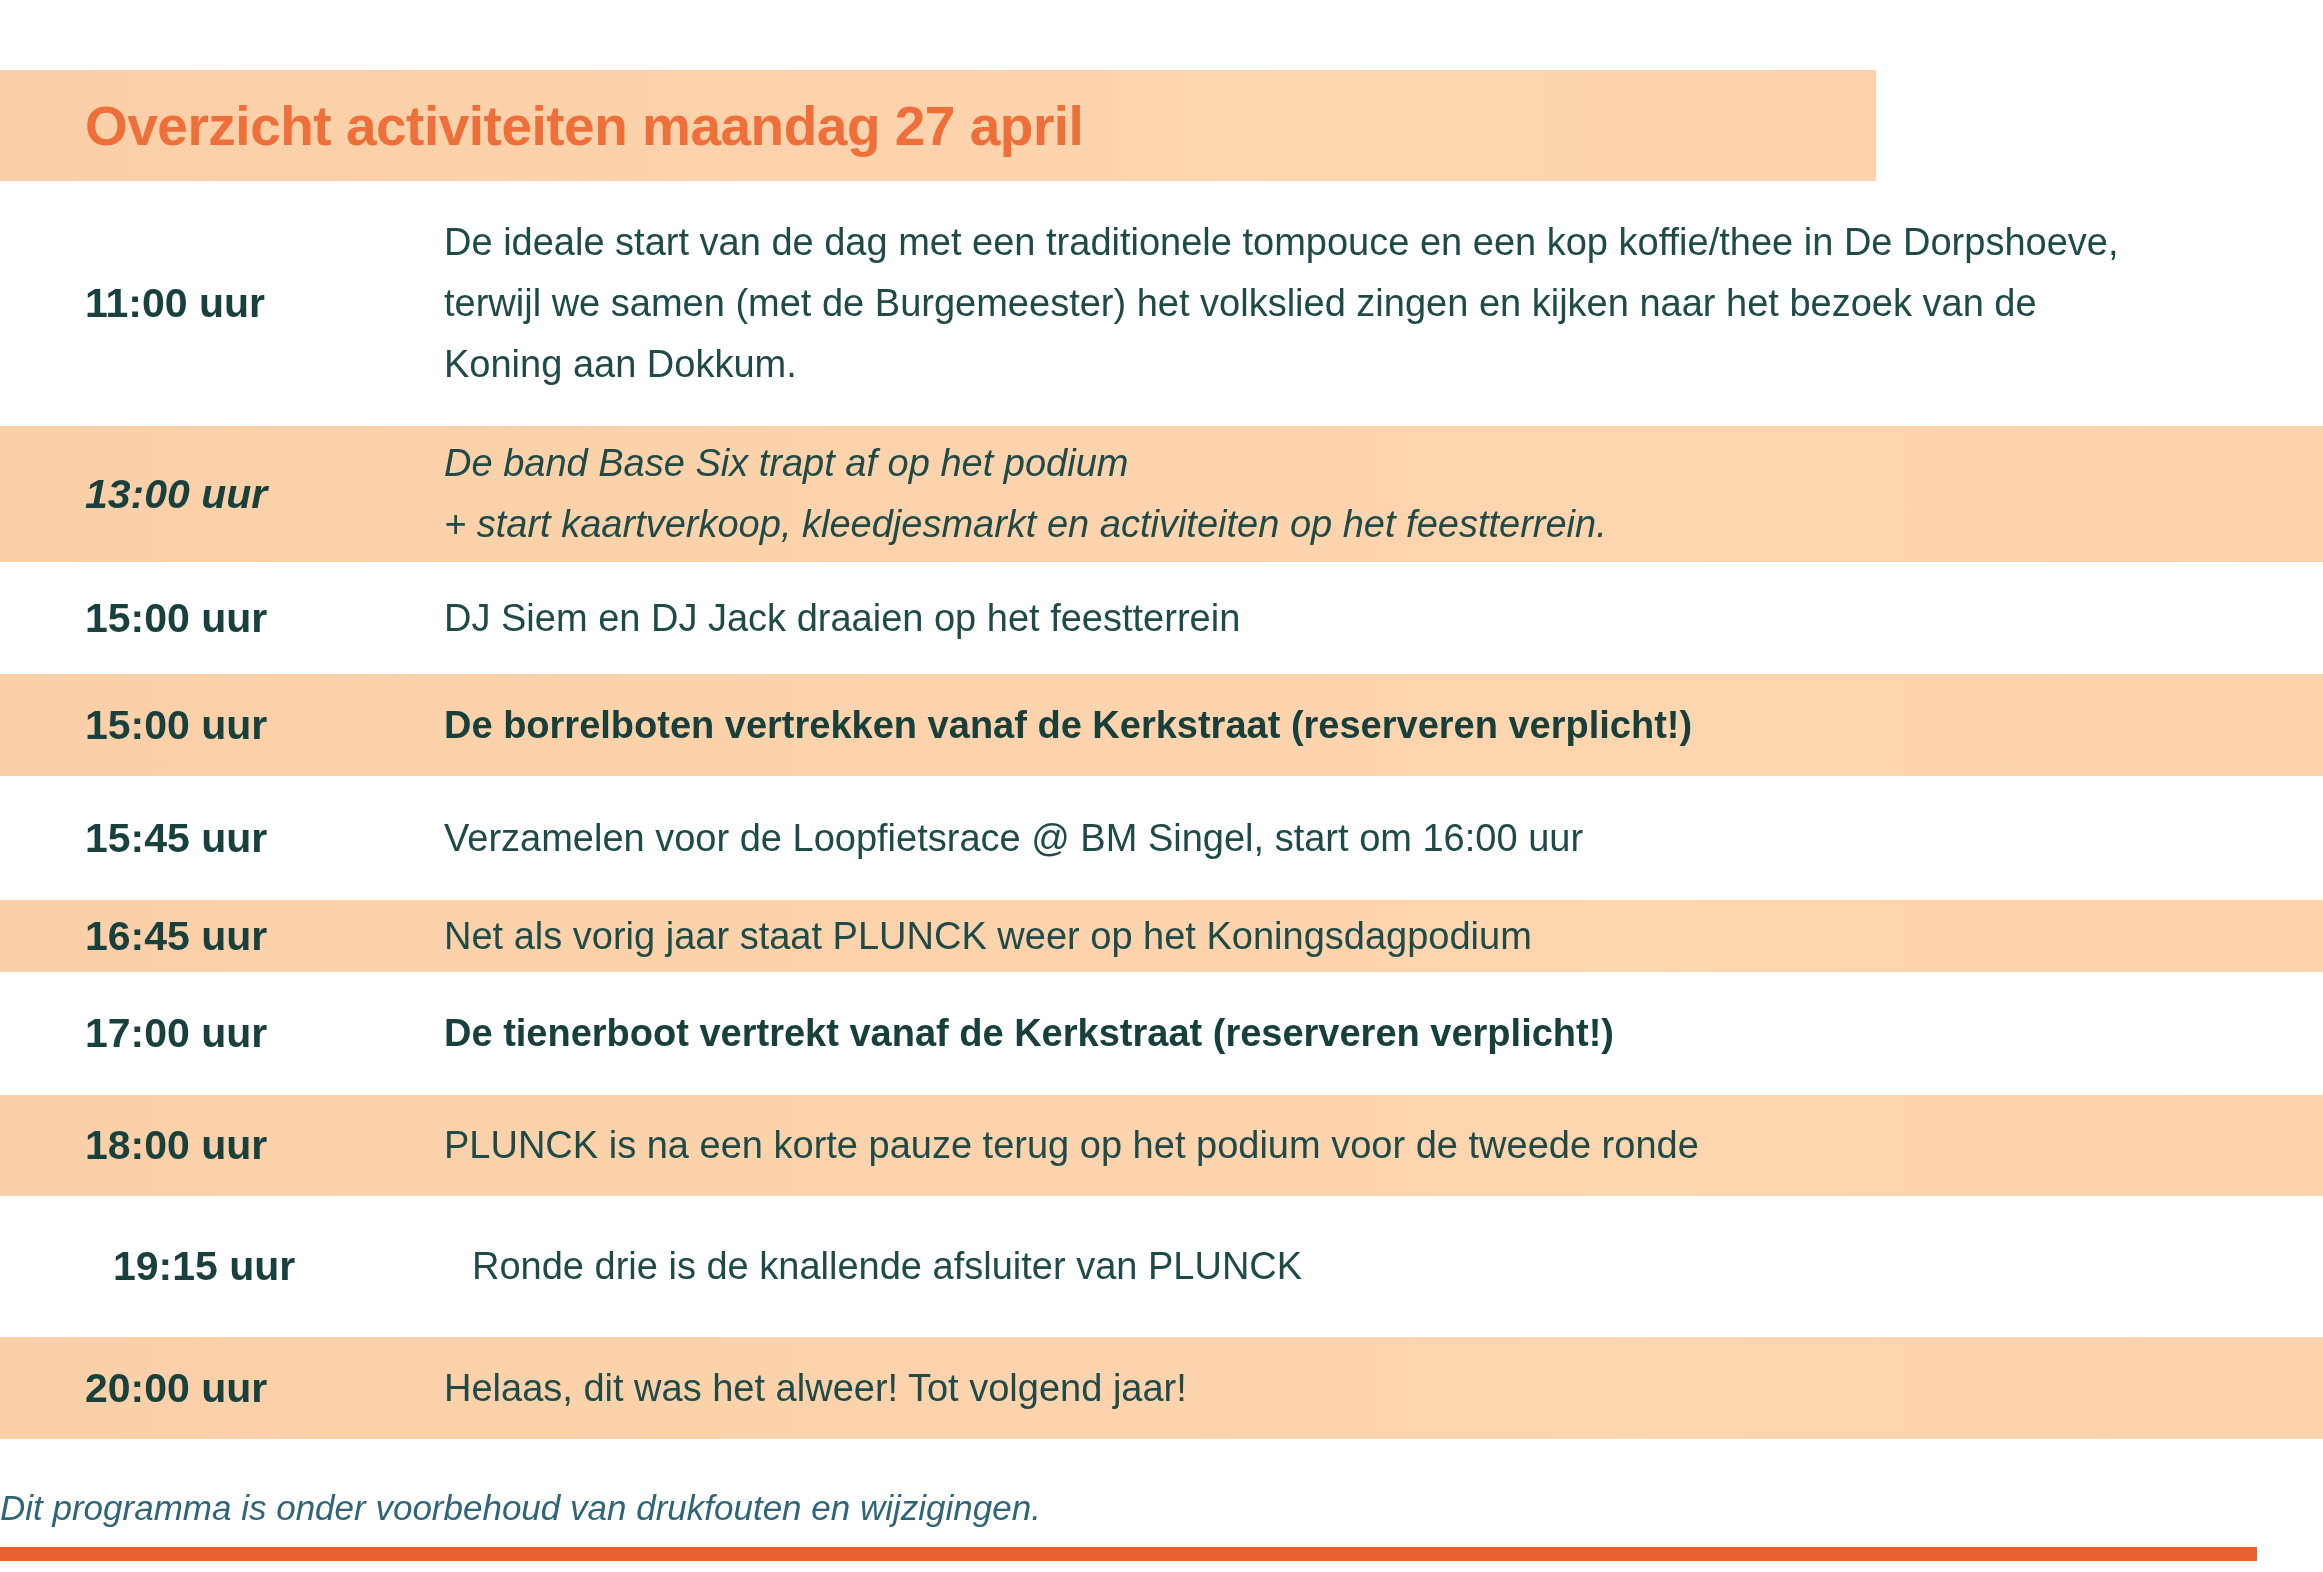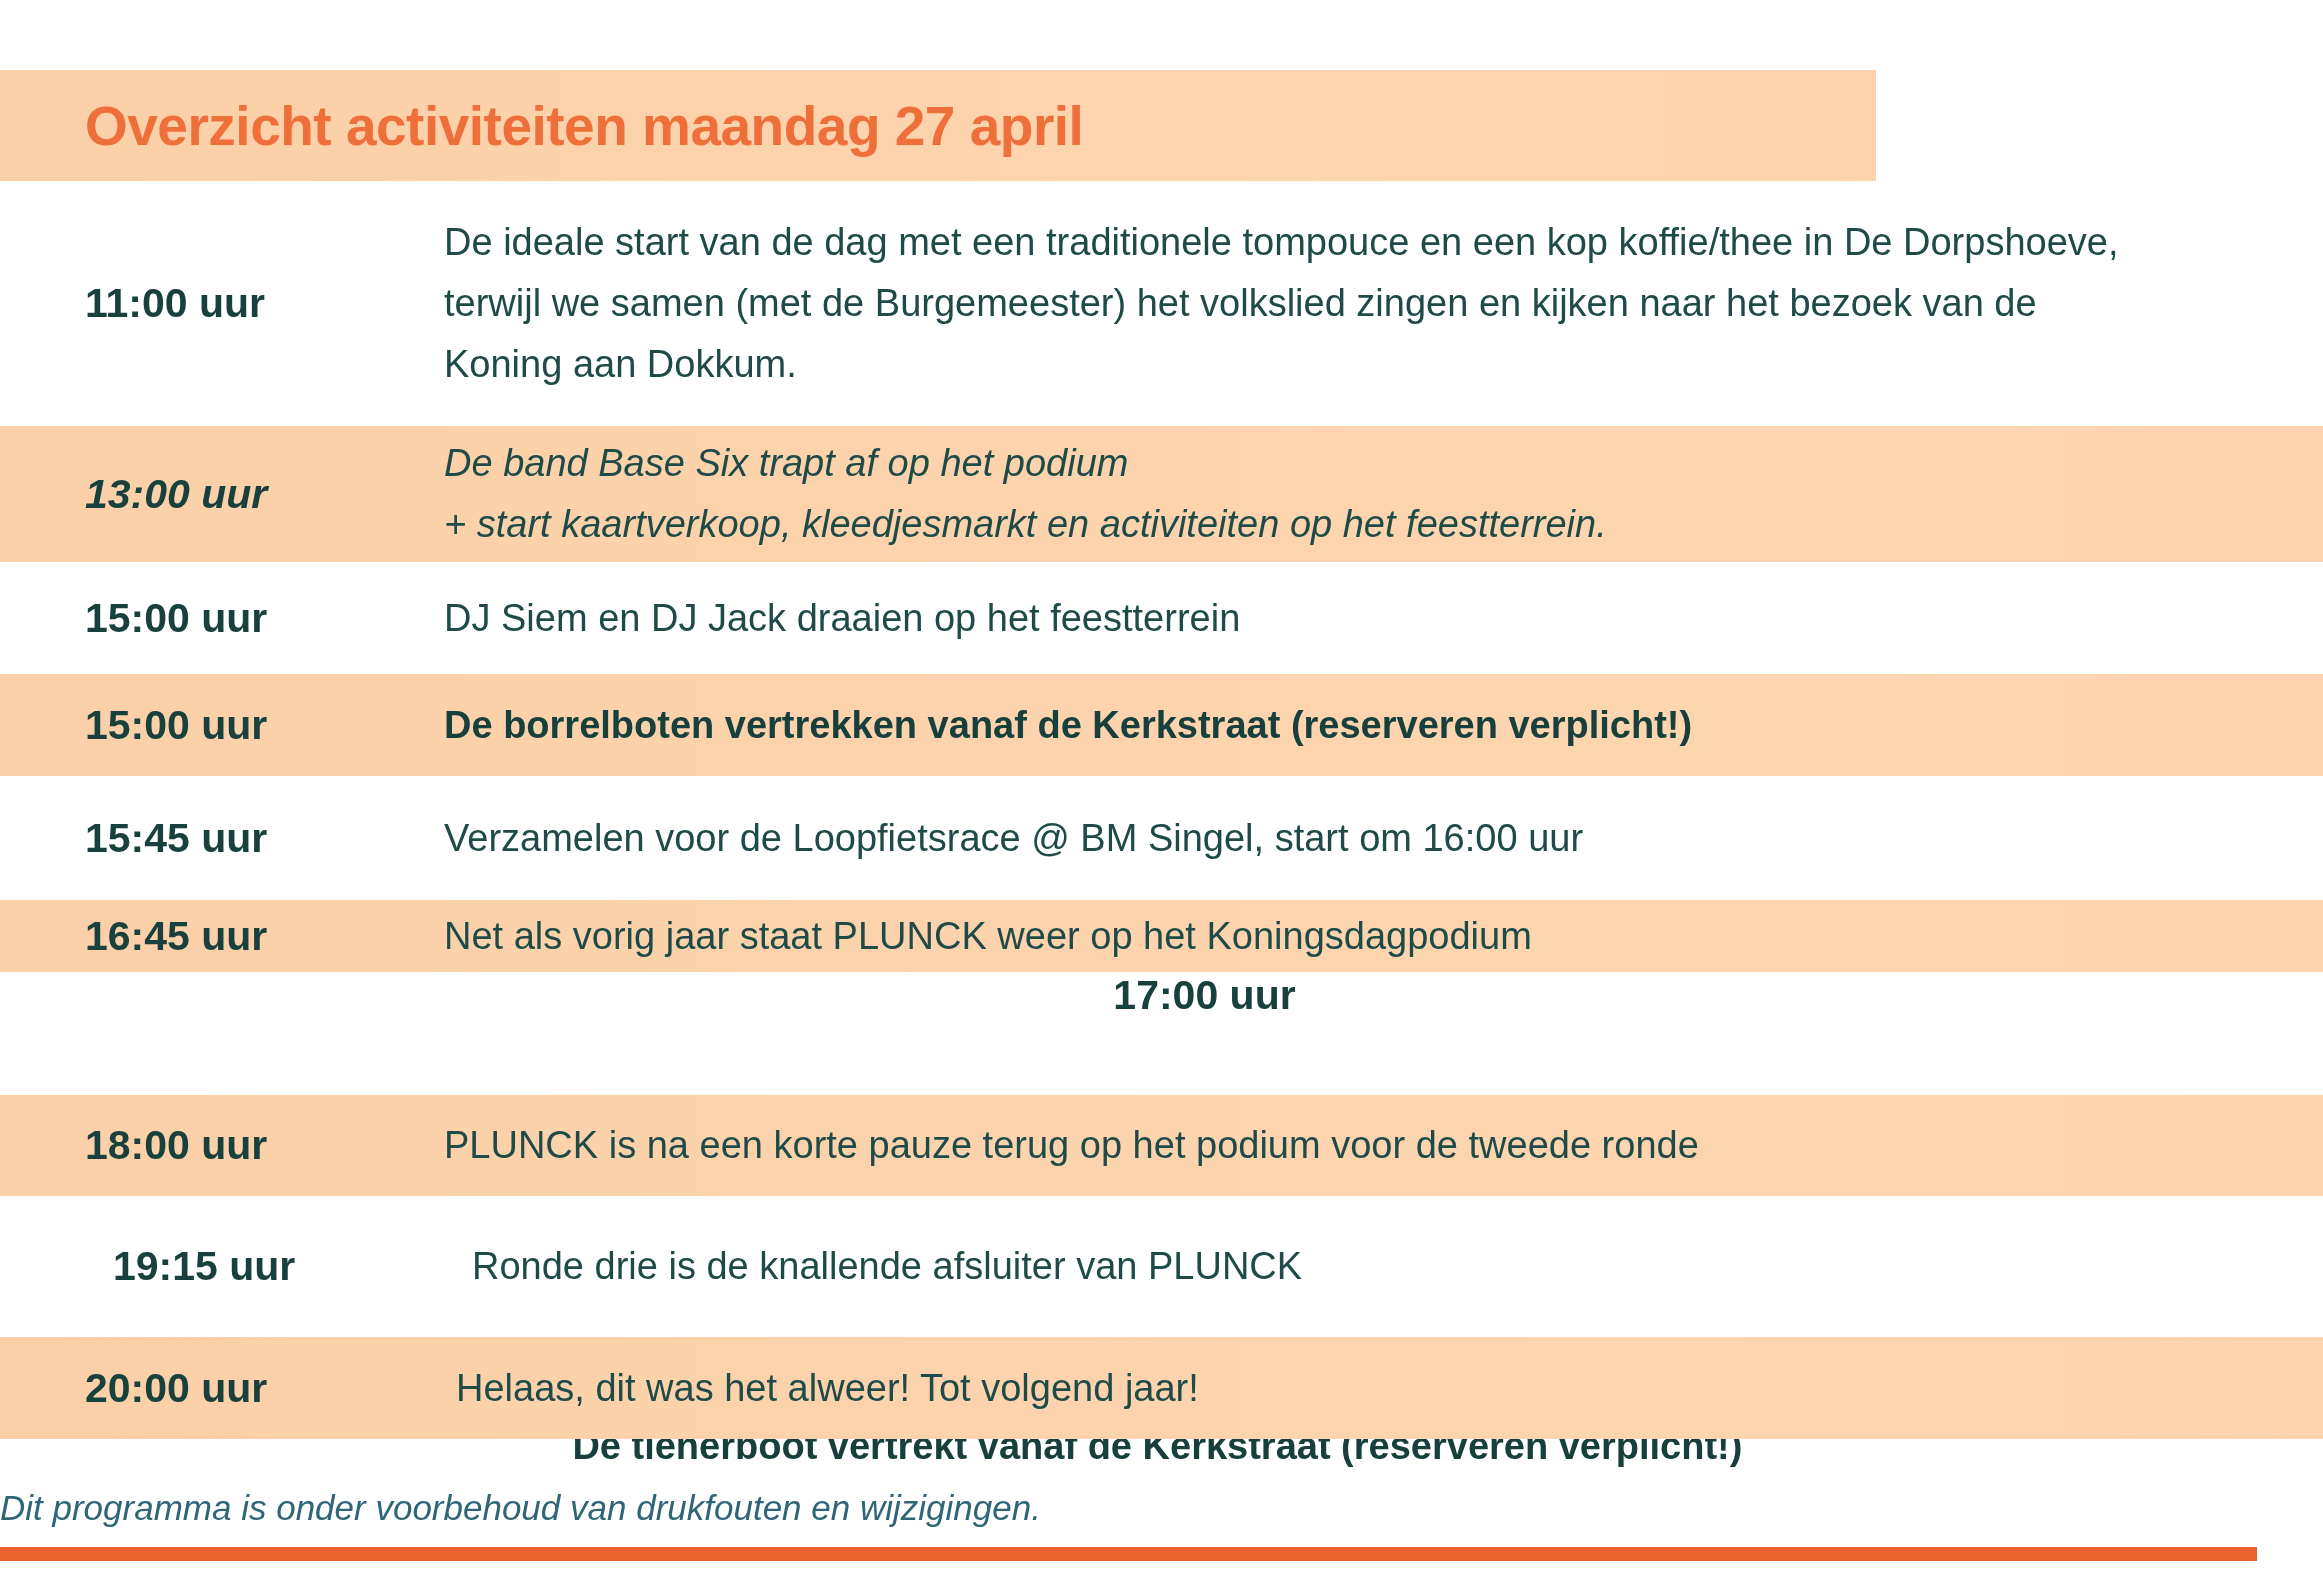--- a/index.html
+++ b/index.html
@@ -44,24 +44,24 @@
   }
   .row.shaded {
     background: linear-gradient(to right, #fbd0a8, #fcd2ab 30%, #fdd5af 70%, #fcd3ac);
   }
   .r0 { height: 245px; }
   .r1 { height: 136px; font-style: italic; }
   .r2 { height: 112px; }
   .r3 { height: 102px; }
   .r4 { height: 124px; }
   .r5 { height: 72px; }
-  .r6 { height: 123px; flex-direction: column; }
+  .r6 { height: 123px; }
   .r7 { height: 101px; justify-content: center; }
   .r8 { height: 141px; padding-left: 28px; }
-  .r9 { height: 102px; gap: 12px; }
+  .r9 { height: 102px; }
   .time-cell {
     flex: 0 0 444px;
     padding-left: 85px;
     font-size: 41px;
     font-weight: 700;
     color: #18413e;
     white-space: nowrap;
   }
   .desc-cell {
     flex: 1 1 auto;

